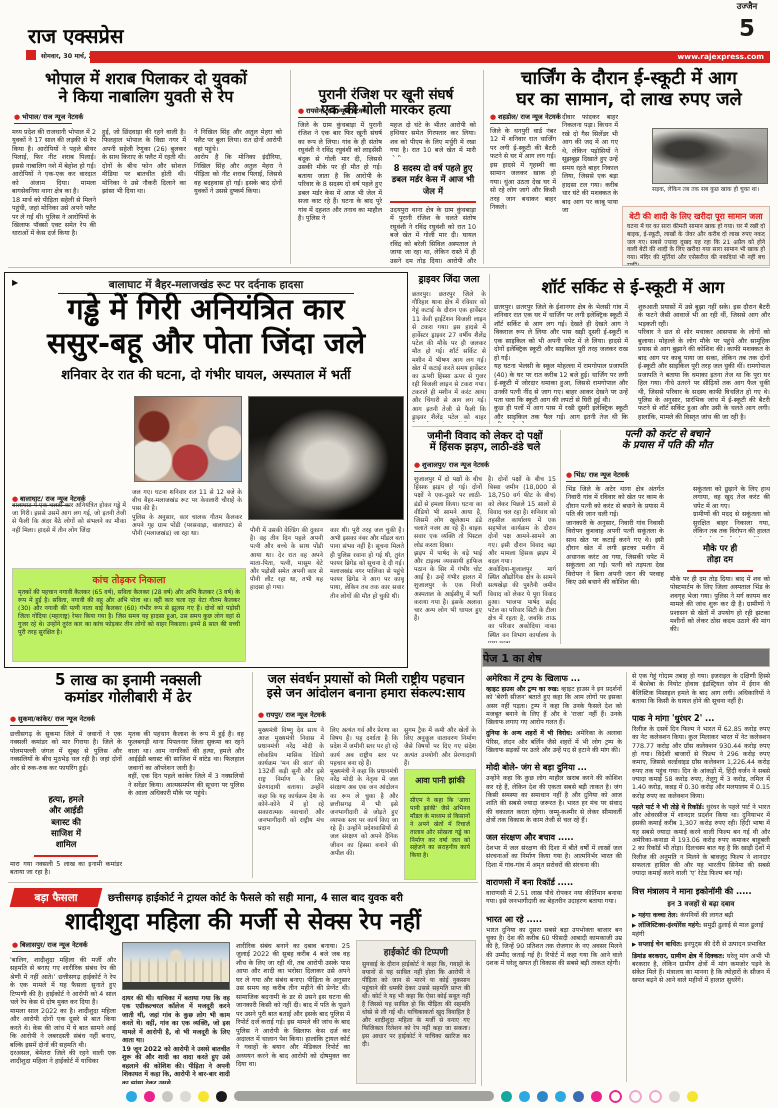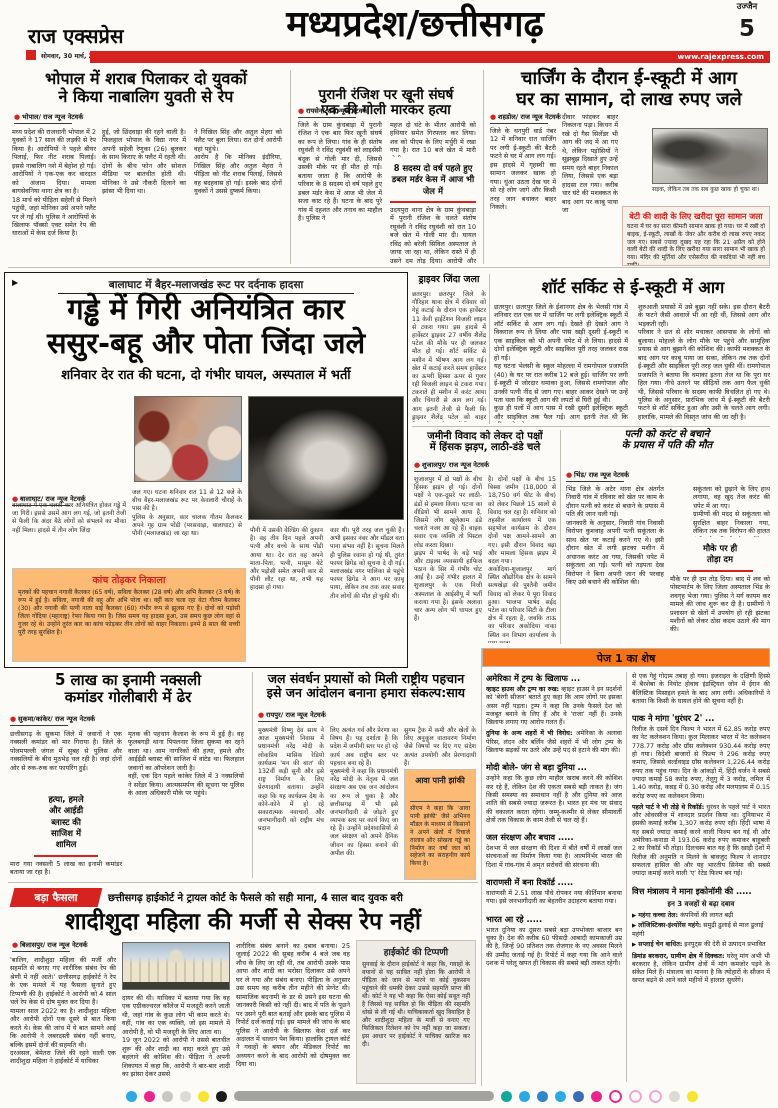--- a/index.html
+++ b/index.html
@@ -8,45 +8,44 @@
   .abs{position:absolute;}
   .hl{font-weight:800;color:#0a0a0a;text-align:center;line-height:1.14;white-space:pre-line;}
   .body-txt{font-size:6.4px;line-height:1.32;text-align:justify;color:#262626;white-space:pre-line;overflow:hidden;}
   .byline{font-size:6.6px;font-weight:700;color:#101010;white-space:nowrap;}
   .byline .dot{color:#d6231f;font-size:7px;margin-right:2px;}
   .byline::after{content:"";display:block;width:58px;height:1px;background:#3a3a3a;margin-top:2px;}
   .vrule{position:absolute;width:1px;background:#c3bfb5;}
   .hrule{position:absolute;height:1px;background:#c3bfb5;}
   .pullquote{font-size:8.4px;font-weight:800;text-align:center;line-height:1.35;color:#0c0c0c;
              border-bottom:2.5px solid #d6231f;padding:3px 1px 4px;margin:3px 0;background:#fcfbf8;}
-  .graybox{background:#fdba74;border:1px solid #c6c2b6;padding:4px 5px;overflow:hidden;box-sizing:border-box;}
+  .graybox{background:#bef264;border:1px solid #c6c2b6;padding:4px 5px;overflow:hidden;box-sizing:border-box;}
   .graybox .bx-title{font-weight:800;text-align:center;margin-bottom:2px;}
   .photo{position:absolute;border:1px solid #6f6c66;box-sizing:border-box;}
   .caption{font-size:5.9px;line-height:1.25;color:#333;text-align:justify;}
-  .band{background:#f97316;border:1px solid #b9b6ad;font-weight:800;text-align:center;color:#111;}
+  .band{background:#737373;border:1px solid #b9b6ad;font-weight:800;text-align:left;color:#111;}
   .p1-h{font-size:8.2px;font-weight:800;color:#0a0a0a;margin:4px 0 2px;}
   .p1-p{font-size:6.3px;line-height:1.32;text-align:justify;color:#262626;margin:0 0 3px;}
   .p1-p b{color:#0d0d0d;}
   .bullet-row{font-size:6.3px;line-height:1.35;text-align:left;margin:1px 0;}
   .bullet-row .tri{color:#1a1a1a;font-size:5.5px;margin-right:2px;}
   .tag{background:#d6231f;color:#fff;font-weight:800;text-align:center;transform:skewX(-14deg);}
   .tag>div{transform:skewX(14deg);}
   .redbar{background:#d6231f;}
   .mark{border-radius:50%;flex:0 0 auto;}
   .stack{display:flex;flex-direction:column;overflow:hidden;}
 </style>
 </head>
 <body>
 
 <div class="page">
 
   <div class="abs" style="left:28px;top:22px;width:150px;font-size:20px;font-weight:900;color:#0a0a0a;">राज एक्सप्रेस</div>
   <div class="abs" style="left:26px;top:50px;width:10px;height:10px;background:#d6231f;"></div>
   <div class="abs" style="left:41px;top:51px;font-size:6.4px;font-weight:700;color:#222;">सोमवार, 30 मार्च, 2026</div>
-  <div class="abs hl" style="left:205px;top:2px;width:420px;font-size:36px;line-height:1.2;">मध्यप्रदेश/छत्तीसगढ़</div>
   <div class="abs" style="left:722px;top:0;width:50px;font-size:8.5px;font-weight:700;text-align:center;">उज्जैन</div>
   <div class="abs" style="left:722px;top:16px;width:50px;font-size:23px;font-weight:800;text-align:center;line-height:1.1;">5</div>
   <div class="abs redbar" style="left:90px;top:51px;width:680px;height:12px;"></div>
   <a class="abs" style="left:90px;top:51px;width:674px;height:12px;font-size:7.4px;font-weight:800;color:#fff;text-align:right;line-height:12px;text-decoration:none;">www.rajexpress.com</a>
 
   <div class="vrule" style="left:290px;top:70px;height:194px;"></div>
   <div class="vrule" style="left:483px;top:70px;height:194px;"></div>
   <div class="hrule" style="left:8px;top:267px;width:762px;"></div>
 
   <div class="abs hl" style="left:10px;top:70px;width:272px;font-size:16px;">भोपाल में शराब पिलाकर दो युवकों
@@ -168,21 +167,21 @@
 
   <div class="abs hl" style="left:256px;top:672px;width:220px;font-size:12.5px;">जल संवर्धन प्रयासों को मिली राष्ट्रीय पहचान
 इसे जन आंदोलन बनाना हमारा संकल्प:साय</div>
   <div class="abs byline" style="left:258px;top:710px;"><span class="dot">●</span><span>रायपुर/ राज न्यूज नेटवर्क</span></div>
   <div class="abs body-txt" style="left:258px;top:726px;width:66px;height:154px;font-size:6.2px;">मुख्यमंत्री विष्णु देव साय ने आज मुख्यमंत्री निवास में प्रधानमंत्री नरेंद्र मोदी के लोकप्रिय मासिक रेडियो कार्यक्रम 'मन की बात' की 132वीं कड़ी सुनी और इसे राष्ट्र निर्माण के लिए प्रेरणादायी बताया। उन्होंने कहा कि यह कार्यक्रम देश के कोने-कोने में हो रहे सकारात्मक नवाचारों और जनभागीदारी को राष्ट्रीय मंच प्रदान</div>
   <div class="abs body-txt" style="left:330px;top:726px;width:68px;height:154px;font-size:6.2px;">लिए अत्यंत गर्व और प्रेरणा का विषय है। यह दर्शाता है कि प्रदेश में जमीनी स्तर पर हो रहे कार्य अब राष्ट्रीय स्तर पर पहचान बना रहे हैं।
 मुख्यमंत्री ने कहा कि प्रधानमंत्री नरेंद्र मोदी के नेतृत्व में जल संरक्षण अब एक जन आंदोलन का रूप ले चुका है और छत्तीसगढ़ में भी इसे जनभागीदारी से जोड़ते हुए व्यापक स्तर पर कार्य किए जा रहे हैं। उन्होंने प्रदेशवासियों से जल संरक्षण को अपने दैनिक जीवन का हिस्सा बनाने की अपील की।</div>
   <div class="abs stack" style="left:404px;top:726px;width:72px;height:154px;">
     <div class="body-txt" style="height:40px;font-size:6.2px;">सुगम ट्रैक में कमी और खेतों के लिए अनुकूल वातावरण निर्माण जैसे विषयों पर दिए गए संदेश अत्यंत उपयोगी और प्रेरणादायी हैं।</div>
     <div class="graybox" style="flex:1;margin-top:3px;">
-      <div class="bx-title" style="font-size:8px;border-bottom:1px solid #555;padding-bottom:16px;">आवा पानी झांकी</div>
+      <div class="bx-title" style="font-size:8px;border-bottom:1px solid #555;padding-bottom:8px;">आवा पानी झांकी</div>
       <div class="body-txt" style="font-size:6px;">सीएम ने कहा कि 'आवा पानी झांकी' जैसे अभिनव मॉडल के माध्यम से किसानों ने अपने खेतों में रिचार्ज तालाब और सोखता गड्ढे का निर्माण कर वर्षा जल को सहेजने का सराहनीय कार्य किया है।</div>
     </div>
   </div>
 
   <div class="abs stack" style="left:486px;top:672px;width:136px;height:412px;">
     <div class="p1-h" style="margin-top:0;">अमेरिका में ट्रम्प के खिलाफ ...</div>
     <div class="p1-p"><b>व्हाइट हाउस और ट्रम्प का रुख:</b> <span>व्हाइट हाउस ने इन प्रदर्शनों को 'बेरंगी सीजन' बताते हुए कहा कि आम लोगों पर इसका असर नहीं पड़ता। ट्रम्प ने कहा कि उनके फैसले देश को मजबूत बनाने के लिए हैं और वे 'राजा' नहीं हैं। उनके खिलाफ लगाए गए आरोप गलत हैं।</span></div>
     <div class="p1-p"><b>दुनिया के अन्य शहरों में भी विरोध:</b> <span>अमेरिका के अलावा पेरिस, लंदन और बर्लिन जैसे शहरों में भी लोग ट्रम्प के खिलाफ सड़कों पर उतरे और उन्हें पद से हटाने की मांग की।</span></div>
     <div class="p1-h">मोदी बोले- जंग से बड़ा दुनिया ...</div>
     <div class="p1-p">उन्होंने कहा कि कुछ लोग माहौल खराब करने की कोशिश कर रहे हैं, लेकिन देश की एकता सबसे बड़ी ताकत है। जंग किसी समस्या का समाधान नहीं है और दुनिया को आज शांति की सबसे ज्यादा जरूरत है। भारत हर मंच पर संवाद की वकालत करता रहेगा। जम्मू-कश्मीर से लेकर सीमावर्ती क्षेत्रों तक विकास के काम तेजी से चल रहे हैं।</div>
@@ -214,21 +213,21 @@
   <div class="abs" style="left:108px;top:890px;width:368px;font-size:10px;font-weight:800;color:#0c0c0c;">छत्तीसगढ़ हाईकोर्ट ने ट्रायल कोर्ट के फैसले को सही माना, 4 साल बाद युवक बरी</div>
   <div class="abs hl" style="left:8px;top:908px;width:470px;font-size:23px;font-weight:900;">शादीशुदा महिला की मर्जी से सेक्स रेप नहीं</div>
   <div class="abs byline" style="left:12px;top:940px;"><span class="dot">●</span><span>बिलासपुर/ राज न्यूज नेटवर्क</span></div>
   <div class="abs body-txt" style="left:10px;top:956px;width:106px;height:128px;">'बालिग, शादीशुदा महिला की मर्जी और सहमति से बनाए गए शारीरिक संबंध रेप की श्रेणी में नहीं आते।' छत्तीसगढ़ हाईकोर्ट ने रेप के एक मामले में यह फैसला सुनाते हुए टिप्पणी की है। हाईकोर्ट ने आरोपी को 4 साल चले रेप केस से दोष मुक्त कर दिया है।
 मामला साल 2022 का है। शादीशुदा महिला और आरोपी दोनों एक दूसरे से बात किया करते थे। केस की जांच में ये बात सामने आई कि आरोपी ने जबरदस्ती संबंध नहीं बनाए, बल्कि इसमें दोनों की सहमति थी।
 दरअसल, बेमेतरा जिले की रहने वाली एक शादीशुदा महिला ने हाईकोर्ट में याचिका</div>
   <div class="photo" style="left:122px;top:942px;width:108px;height:48px;box-shadow:inset 0 -7px 0 #3a3c38;background:
        radial-gradient(circle at 50% 28%,#e4dcc6 0 9%,rgba(0,0,0,0) 11%),
        linear-gradient(180deg,#a9bccd 0%,#cfdbe4 30%,rgba(0,0,0,0) 44%),
        repeating-linear-gradient(90deg,#ece3cc 0 7px,#cfc5a8 7px 9px);"></div>
-  <div class="abs body-txt" style="left:122px;top:994px;width:108px;height:90px;">दायर की थी। याचिका में बताया गया कि वह एक एग्रीकल्चरल कॉलेज में मजदूरी करने जाती थी, जहां गांव के कुछ लोग भी काम करते थे। वहीं, गांव का एक व्यक्ति, जो इस मामले में आरोपी है, वो भी मजदूरी के लिए आता था।
+  <div class="abs body-txt" style="left:122px;top:994px;width:108px;height:90px;font-weight:bold;">दायर की थी। याचिका में बताया गया कि वह एक एग्रीकल्चरल कॉलेज में मजदूरी करने जाती थी, जहां गांव के कुछ लोग भी काम करते थे। वहीं, गांव का एक व्यक्ति, जो इस मामले में आरोपी है, वो भी मजदूरी के लिए आता था।
 19 जून 2022 को आरोपी ने उससे बातचीत शुरू की और शादी का वादा करते हुए उसे बहलाने की कोशिश की। पीड़िता ने अपनी शिकायत में कहा कि, आरोपी ने बार-बार शादी का झांसा देकर उससे</div>
   <div class="abs body-txt" style="left:236px;top:942px;width:114px;height:142px;">शारीरिक संबंध बनाने का दबाव बनाया। 25 जुलाई 2022 की सुबह करीब 4 बजे जब वह शौच के लिए जा रही थी, तब आरोपी उसके पास आया और शादी का भरोसा दिलाकर उसे अपने घर ले गया और संबंध बनाए। पीड़िता के अनुसार उस समय वह करीब तीन महीने की प्रेग्नेंट थी। सामाजिक बदनामी के डर से उसने इस घटना की जानकारी किसी को नहीं दी। बाद में पति के पूछने पर उसने पूरी बात बताई और इसके बाद पुलिस में रिपोर्ट दर्ज कराई गई। इस मामले की जांच के बाद पुलिस ने आरोपी के खिलाफ केस दर्ज कर अदालत में चालान पेश किया। हालांकि ट्रायल कोर्ट ने गवाहों के बयान और मेडिकल रिपोर्ट का अध्ययन करने के बाद आरोपी को दोषमुक्त कर दिया था।</div>
   <div class="abs graybox" style="left:356px;top:940px;width:120px;height:144px;background:#edebe4;">
     <div class="bx-title" style="font-size:9px;">हाईकोर्ट की टिप्पणी</div>
     <div class="body-txt" style="font-size:6.1px;">सुनवाई के दौरान हाईकोर्ट ने कहा कि, गवाहों के बयानों से यह साबित नहीं होता कि आरोपी ने पीड़िता को जान से मारने या कोई नुकसान पहुंचाने की धमकी देकर उससे सहमति प्राप्त की थी। कोर्ट ने यह भी कहा कि ऐसा कोई सबूत नहीं है जिससे यह साबित हो कि पीड़िता की सहमति धोखे से ली गई थी। याचिकाकर्ता खुद विवाहित है और शादीशुदा महिला के मर्जी से बनाए गए फिजिकल रिलेशन को रेप नहीं कहा जा सकता। इस आधार पर हाईकोर्ट ने याचिका खारिज कर दी।</div>
   </div>
 
   <div class="abs" style="left:126px;top:1090px;width:648px;height:12px;display:flex;align-items:center;gap:7px;">
       <div class="mark" style="width: 11px; height: 11px; background: rgb(42, 170, 225);"></div>
       <div class="mark" style="width: 11px; height: 11px; background: rgb(233, 37, 140);"></div>

